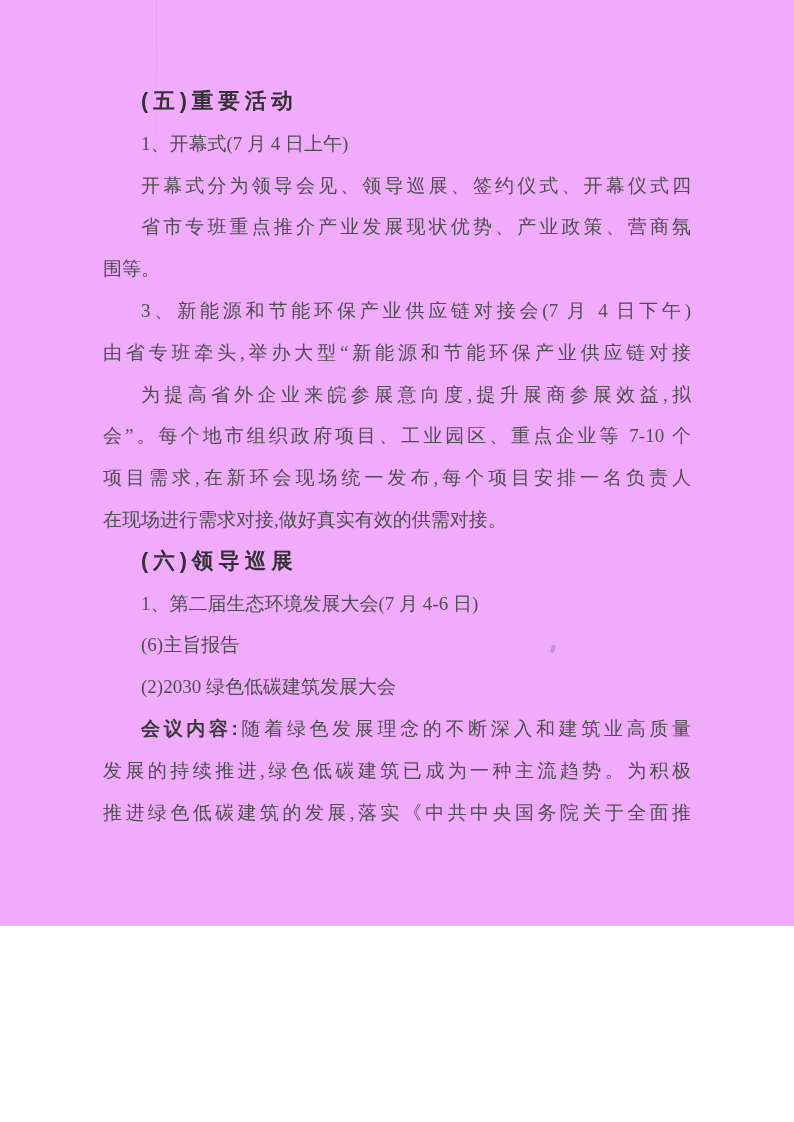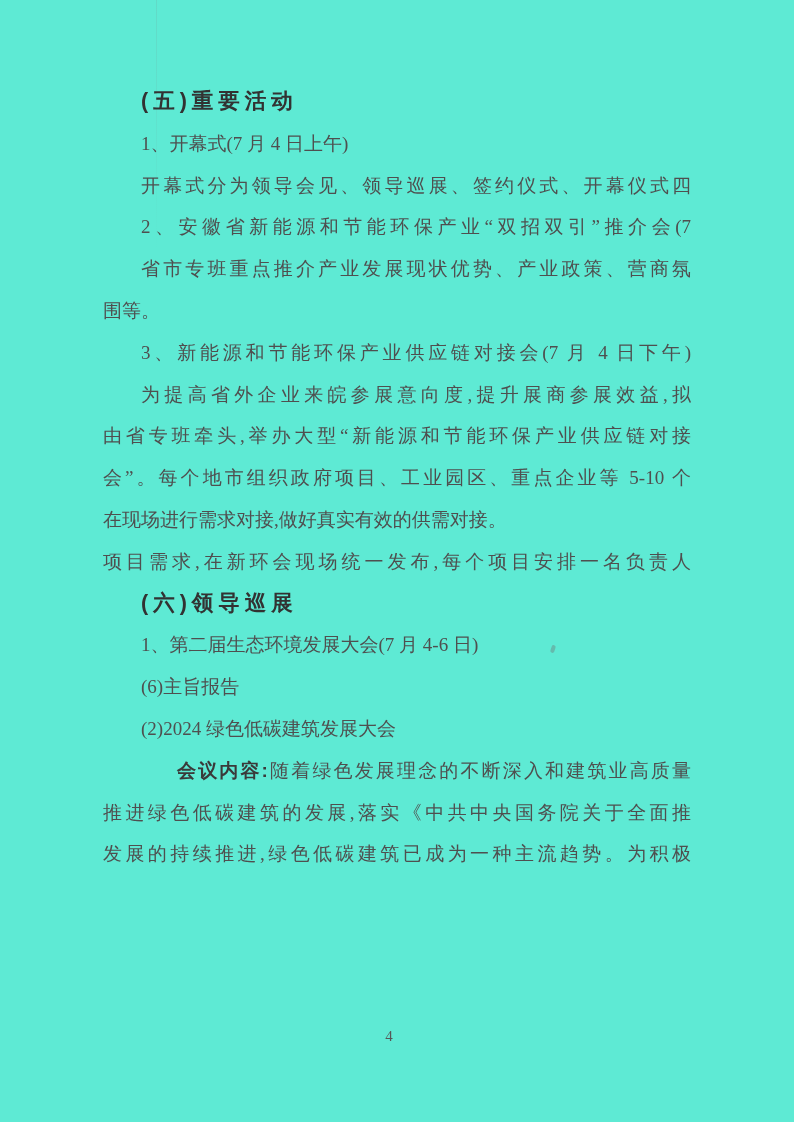--- a/index.html
+++ b/index.html
@@ -1,21 +1,21 @@
 <!DOCTYPE html>
 <html><head>
 <meta charset="utf-8">
 <style>
   * { margin: 0; padding: 0; box-sizing: border-box; }
   html, body { background: #ffffff; }
   .page {
     position: relative;
     width: 794px;
-    height: 1122px;
-    background: #5eead4;
+    height: 926px;
+    background: #f0abfc;
     overflow: hidden;
     font-family: "Liberation Serif", "DejaVu Serif", serif;
     color: #4f4f4f;
   }
   .doc {
     position: absolute;
     left: 103px;
     top: 81px;
     width: 588px;
   }
@@ -36,21 +36,20 @@
     font-family: "Liberation Sans", "DejaVu Sans", sans-serif;
     font-weight: 700;
     font-size: 21.5px;
     letter-spacing: 5px;
     color: #323232;
   }
   .bold-lead {
     font-family: "Liberation Sans", "DejaVu Sans", sans-serif;
     font-weight: 700;
     color: #3a3a3a;
-    margin-left: 36px;
   }
   .pageno {
     position: absolute;
     top: 1028px;
     left: 0;
     width: 778px;
     text-align: center;
     font-size: 15px;
     color: #575757;
   }
@@ -76,34 +75,33 @@
 </head>
 <body>
 
 <div class="page">
   <div class="crease"></div>
 
   <div class="doc">
     <div class="line heading indent">(五)重要活动</div>
     <div class="line indent">1、开幕式(7 月 4 日上午)</div>
     <div class="line indent fill">开幕式分为领导会见、领导巡展、签约仪式、开幕仪式四</div>
-    <div class="line indent fill">2、安徽省新能源和节能环保产业“双招双引”推介会(7</div>
     <div class="line indent fill">省市专班重点推介产业发展现状优势、产业政策、营商氛</div>
     <div class="line">围等。</div>
     <div class="line indent fill">3、新能源和节能环保产业供应链对接会(7 月 4 日下午)</div>
+    <div class="line fill">由省专班牵头,举办大型“新能源和节能环保产业供应链对接</div>
     <div class="line indent fill">为提高省外企业来皖参展意向度,提升展商参展效益,拟</div>
-    <div class="line fill">由省专班牵头,举办大型“新能源和节能环保产业供应链对接</div>
-    <div class="line fill">会”。每个地市组织政府项目、工业园区、重点企业等 5-10 个</div>
+    <div class="line fill">会”。每个地市组织政府项目、工业园区、重点企业等 7-10 个</div>
+    <div class="line fill">项目需求,在新环会现场统一发布,每个项目安排一名负责人</div>
     <div class="line">在现场进行需求对接,做好真实有效的供需对接。</div>
-    <div class="line fill">项目需求,在新环会现场统一发布,每个项目安排一名负责人</div>
     <div class="line heading indent">(六)领导巡展</div>
     <div class="line indent">1、第二届生态环境发展大会(7 月 4-6 日)</div>
     <div class="line indent">(6)主旨报告</div>
-    <div class="line indent">(2)2024 绿色低碳建筑发展大会</div>
+    <div class="line indent">(2)2030 绿色低碳建筑发展大会</div>
     <div class="line indent fill"><span class="bold-lead">会议内容:</span><span>随着绿色发展理念的不断深入和建筑业高质量</span></div>
+    <div class="line fill">发展的持续推进,绿色低碳建筑已成为一种主流趋势。为积极</div>
     <div class="line fill">推进绿色低碳建筑的发展,落实《中共中央国务院关于全面推</div>
-    <div class="line fill">发展的持续推进,绿色低碳建筑已成为一种主流趋势。为积极</div>
   </div>
 
   <div class="speck"></div>
 
   <div class="pageno">4</div>
 </div>
 
 </body></html>

